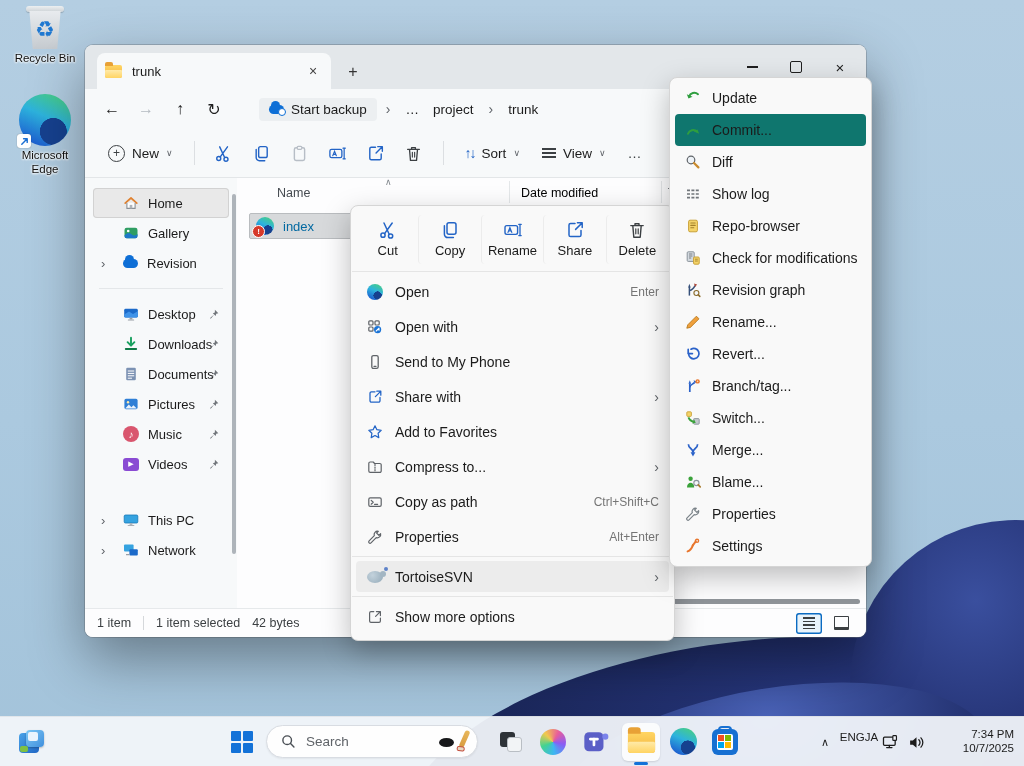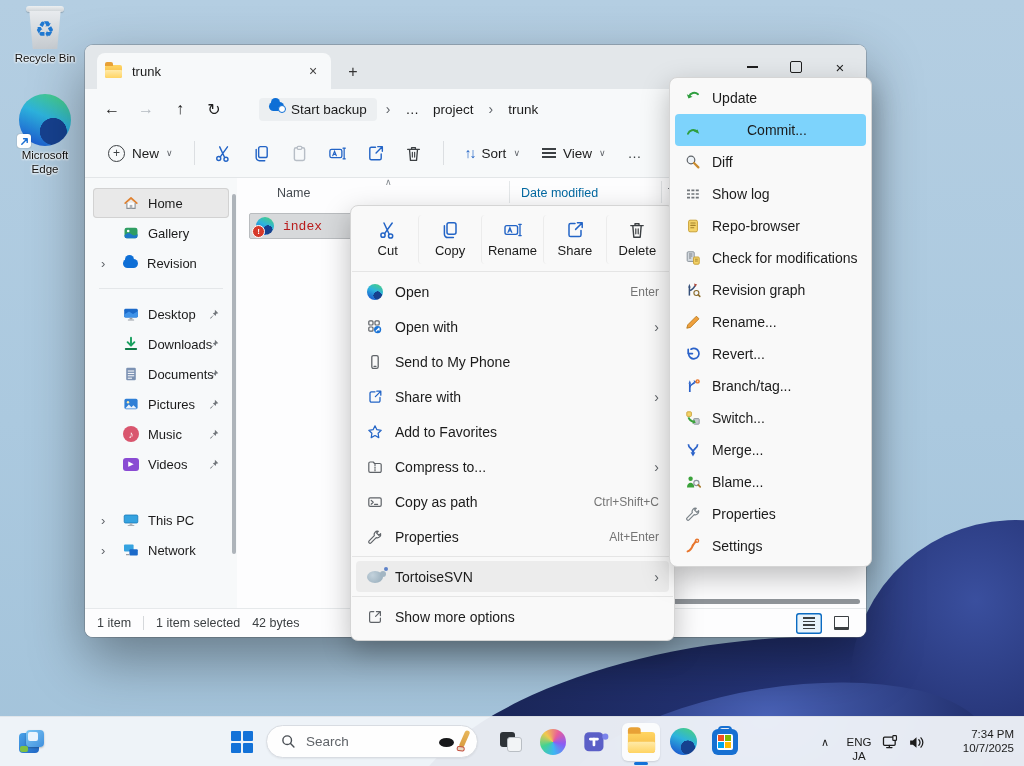--- a/index.html
+++ b/index.html
@@ -38,21 +38,21 @@
   .wc-close{font-size:15px;}
 
   .folder-ic{position:relative;width:17px;height:13px;background:linear-gradient(#ffd563,#f3b33d);border-radius:2px;flex:0 0 auto;}
   .folder-ic::before{content:"";position:absolute;top:-3px;left:0;width:45%;height:4px;background:#e8a136;border-radius:2px 2px 0 0;}
   .folder-ic::after{content:"";position:absolute;left:0;bottom:0;width:100%;height:55%;background:linear-gradient(#ffeaa9,#ffd463);border-radius:1px 1px 2px 2px;}
 
   .addressbar{height:40px;display:flex;align-items:center;padding:0 10px;flex:0 0 auto;background:#f7f9fa;}
   .navbtn{width:34px;height:30px;display:flex;align-items:center;justify-content:center;font-size:16px;color:#1f1f1f;border-radius:4px;}
   .navbtn.disabled{color:#b4bac0;}
   .crumbbar{display:flex;align-items:center;margin-left:28px;gap:2px;}
-  .crumb-chip{display:flex;align-items:flex-start;gap:7px;background:#eceff1;border-radius:4px;padding:4px 10px;}
+  .crumb-chip{display:flex;align-items:center;gap:7px;background:#eceff1;border-radius:4px;padding:4px 10px;}
   .cloud{position:relative;width:15px;height:9px;background:#0e6fd6;border-radius:6px;}
   .cloud::before{content:"";position:absolute;left:2px;top:-4px;width:9px;height:9px;border-radius:50%;background:#0e6fd6;}
   .cloud.sync::after{content:"";position:absolute;right:-2px;bottom:-2px;width:6px;height:6px;border-radius:50%;background:#fff;border:1.5px solid #0e6fd6;}
   .crumb-txt{font-size:13.5px;color:#1b1b1b;}
   .crumb-sep{font-size:14px;color:#5f6368;padding:0 7px;}
   .crumb-item{font-size:13.5px;color:#1b1b1b;padding:4px 6px;border-radius:4px;}
 
   .toolbar{height:48px;display:flex;align-items:center;padding:0 14px;gap:4px;flex:0 0 auto;background:#f7f9fa;border-bottom:1px solid #e3e6e8;}
   .tbtn{display:flex;align-items:center;gap:7px;padding:6px 9px;border-radius:4px;color:#1b1b1b;font-size:13.5px;}
   .tsep{width:1px;height:24px;background:#dcdfe2;margin:0 8px;}
@@ -72,28 +72,28 @@
   .srow .expander{position:absolute;left:8px;font-size:13px;color:#5f6368;}
   .srow .pin{position:absolute;right:10px;display:flex;}
   .sdivider{height:1px;background:#e4e7e9;margin:10px 14px;}
   .sgap{height:26px;}
   .sscroll{position:absolute;right:1px;top:16px;width:4px;height:360px;border-radius:2px;background:#aeb4ba;}
 
   .filepane{flex:1;position:relative;}
   .fheader{position:absolute;left:0;top:0;right:0;height:29px;}
   .fh-name{position:absolute;left:40px;top:8px;font-size:12.5px;color:#454a50;}
   .fh-caret{position:absolute;left:148px;top:-1px;font-size:9px;color:#80868c;}
-  .fh-date{position:absolute;left:284px;top:8px;font-size:12.5px;color:#0369a1;}
+  .fh-date{position:absolute;left:284px;top:8px;font-size:12.5px;color:#000000;}
   .fh-type{position:absolute;left:431px;top:8px;font-size:12.5px;color:#454a50;}
   .fh-sep1,.fh-sep2{position:absolute;top:3px;width:1px;height:22px;background:#e4e7e9;}
   .fh-sep1{left:272px;} .fh-sep2{left:424px;}
   .frow{position:absolute;left:12px;top:35px;width:412px;height:26px;background:#d7d9db;border:1px solid #b9bcbf;border-radius:2px;display:flex;align-items:center;padding-left:6px;box-sizing:border-box;gap:9px;}
   .edge-sm{width:18px;height:18px;position:relative;flex:0 0 auto;}
   .status-badge{position:absolute;left:-4px;bottom:-3px;width:11px;height:11px;border-radius:50%;background:#d6392b;border:1px solid #fff;color:#fff;font-size:8px;font-weight:bold;display:flex;align-items:center;justify-content:center;line-height:1;}
-  .fname{font-size:13px;color:#b91c1c;font-family:Liberation Mono, monospace;}
+  .fname{font-size:13px;color:#0369a1;}
   .hscroll{position:absolute;left:276px;top:421px;width:347px;height:5px;border-radius:3px;background:#8f9499;}
 
   .statusbar{height:28px;flex:0 0 auto;display:flex;align-items:center;background:#fdfdfe;border-top:1px solid #e6e9eb;padding:0 12px;gap:12px;}
   .stext{font-size:12.5px;color:#3c4043;}
   .sbar-div{width:1px;height:14px;background:#d5d8db;}
   .sb-right{margin-left:auto;display:flex;align-items:center;gap:6px;}
   .viewtoggle{width:26px;height:21px;display:flex;align-items:center;justify-content:center;border-radius:3px;}
   .viewtoggle.active{background:#e8f3fb;box-shadow:0 0 0 1.4px #0b6bc2 inset;}
   .lines-ic{display:flex;flex-direction:column;gap:2px;}
   .lines-ic i{display:block;width:12px;height:1.5px;background:#3c4043;}
@@ -108,21 +108,21 @@
   .qbtn + .qbtn{border-left:1px solid #ececec;}
   .qlbl{font-size:13px;color:#1b1b1b;}
   .mi{display:flex;align-items:center;height:31px;padding:0 10px;margin:4px 5px;border-radius:4px;text-align:center;}
   .mi.hl{background:#ececec;}
   .mi-ic{width:18px;display:flex;justify-content:center;flex:0 0 18px;}
   .mi-lbl{font-size:14px;color:#1b1b1b;margin-left:11px;white-space:nowrap;}
   .mi-sc{margin-left:auto;font-size:12px;color:#757575;padding-left:16px;}
   .mi-chev{margin-left:auto;font-size:14px;color:#5f6368;}
   .msep{height:1px;background:#e5e5e5;margin:4px 1px;}
   .svn-mi{display:flex;align-items:center;height:32px;padding:0 9px;margin:0 5px;border-radius:4px;}
-  .svn-mi.hl{background:#7dd3fc;gap:35px;}
+  .svn-mi.hl{background:#0f766e;}
   .svn-ic{width:18px;display:flex;justify-content:center;flex:0 0 18px;}
   .svn-lbl{font-size:14px;color:#1b1b1b;margin-left:10px;white-space:nowrap;}
   .edge-mi{width:16px;height:16px;}
   .mus{width:16px;height:16px;border-radius:50%;background:#d9566e;color:#fff;font-size:10px;display:flex;align-items:center;justify-content:center;}
   .vid{width:16px;height:13px;border-radius:3px;background:#8a4bd3;color:#fff;font-size:7px;display:flex;align-items:center;justify-content:center;}
   .turtle{position:relative;width:16px;height:12px;border-radius:50%;background:radial-gradient(circle at 35% 35%,#c3d2dc,#93a9b8);}
   .turtle::before{content:"";position:absolute;right:-3px;top:0;width:6px;height:6px;border-radius:50%;background:#a3b6c3;}
   .turtle::after{content:"";position:absolute;right:-5px;top:-4px;width:4px;height:4px;border-radius:50%;background:#5f83c9;}
 
   
@@ -155,21 +155,21 @@
   .active-pip{position:absolute;left:50%;bottom:-4px;transform:translateX(-50%);width:14px;height:3px;border-radius:2px;background:#1372d8;}
   .edgetb{left:668px;top:10px;width:30px;height:29px;}
   .edge-tb{width:27px;height:27px;}
   .store{left:710px;top:10px;width:30px;height:29px;}
   .storeic{position:relative;width:26px;height:26px;background:#1770d2;border-radius:6px;display:flex;align-items:center;justify-content:center;}
   .storeic::before{content:"";position:absolute;top:-3px;left:50%;transform:translateX(-50%);width:10px;height:6px;border:2px solid #1770d2;border-bottom:none;border-radius:4px 4px 0 0;}
   .storegrid{width:14px;height:14px;background:#fff;border-radius:2px;display:grid;grid-template-columns:6px 6px;grid-template-rows:6px 6px;gap:1px;padding:1px;box-sizing:content-box;}
   .storegrid i:nth-child(1){background:#f25022;}.storegrid i:nth-child(2){background:#7fba00;}
   .storegrid i:nth-child(3){background:#00a4ef;}.storegrid i:nth-child(4){background:#ffb900;}
   .tray-chev{left:814px;top:14px;width:22px;height:22px;font-size:11px;color:#1b1b1b;}
-  .lang{left:842px;top:16px;width:34px;height:33px;flex-direction:column;line-height:1.15;}
+  .lang{left:842px;top:4px;width:34px;height:33px;line-height:1.15;}
   .lang span{font-size:11.5px;color:#1b1b1b;}
   .trayic{top:13px;width:24px;height:24px;}
   .net{left:878px;} .vol{left:904px;}
   .clock{left:936px;top:8px;width:78px;height:33px;flex-direction:column;align-items:flex-end !important;line-height:1.2;}
   .clock span{font-size:11.5px;color:#1b1b1b;white-space:nowrap;}
 
   svg{display:block;}
 </style>
 </head>
 <body>

